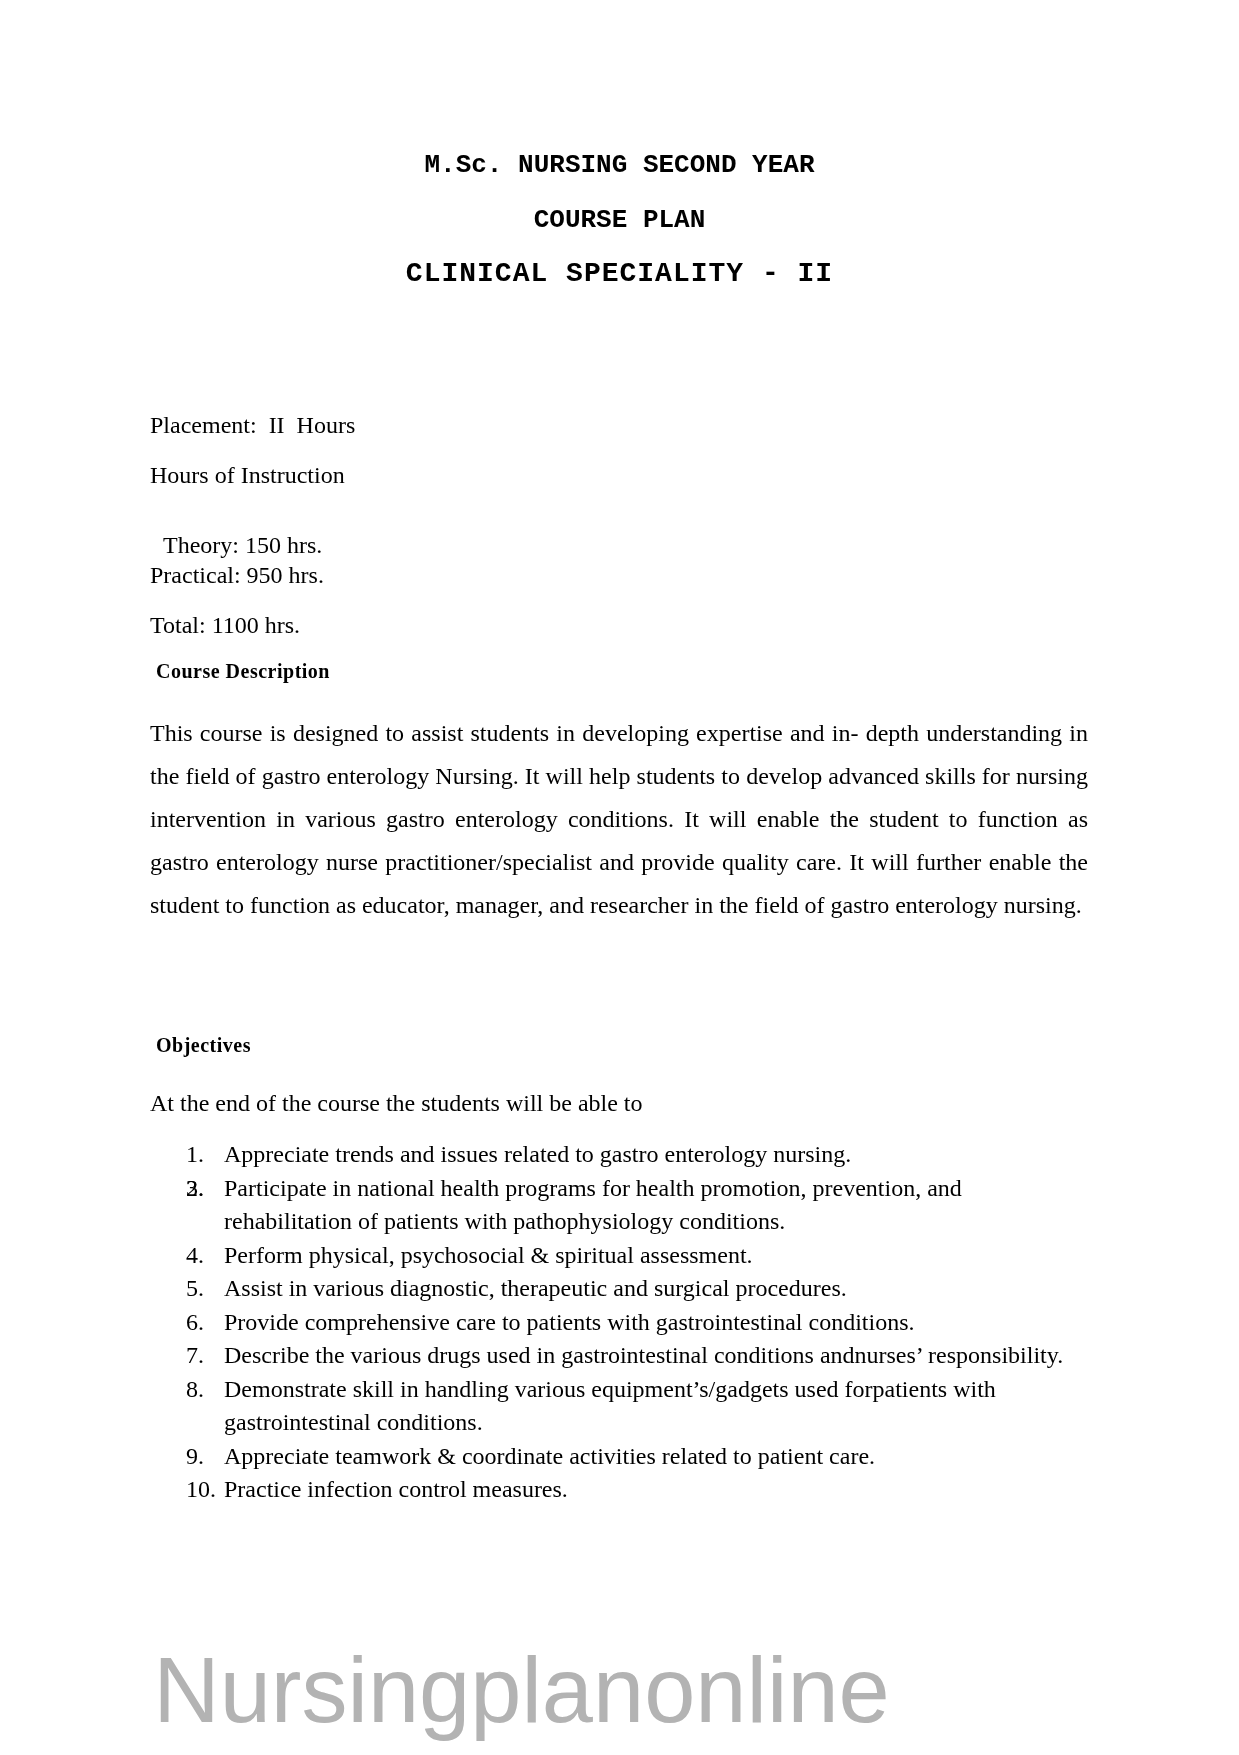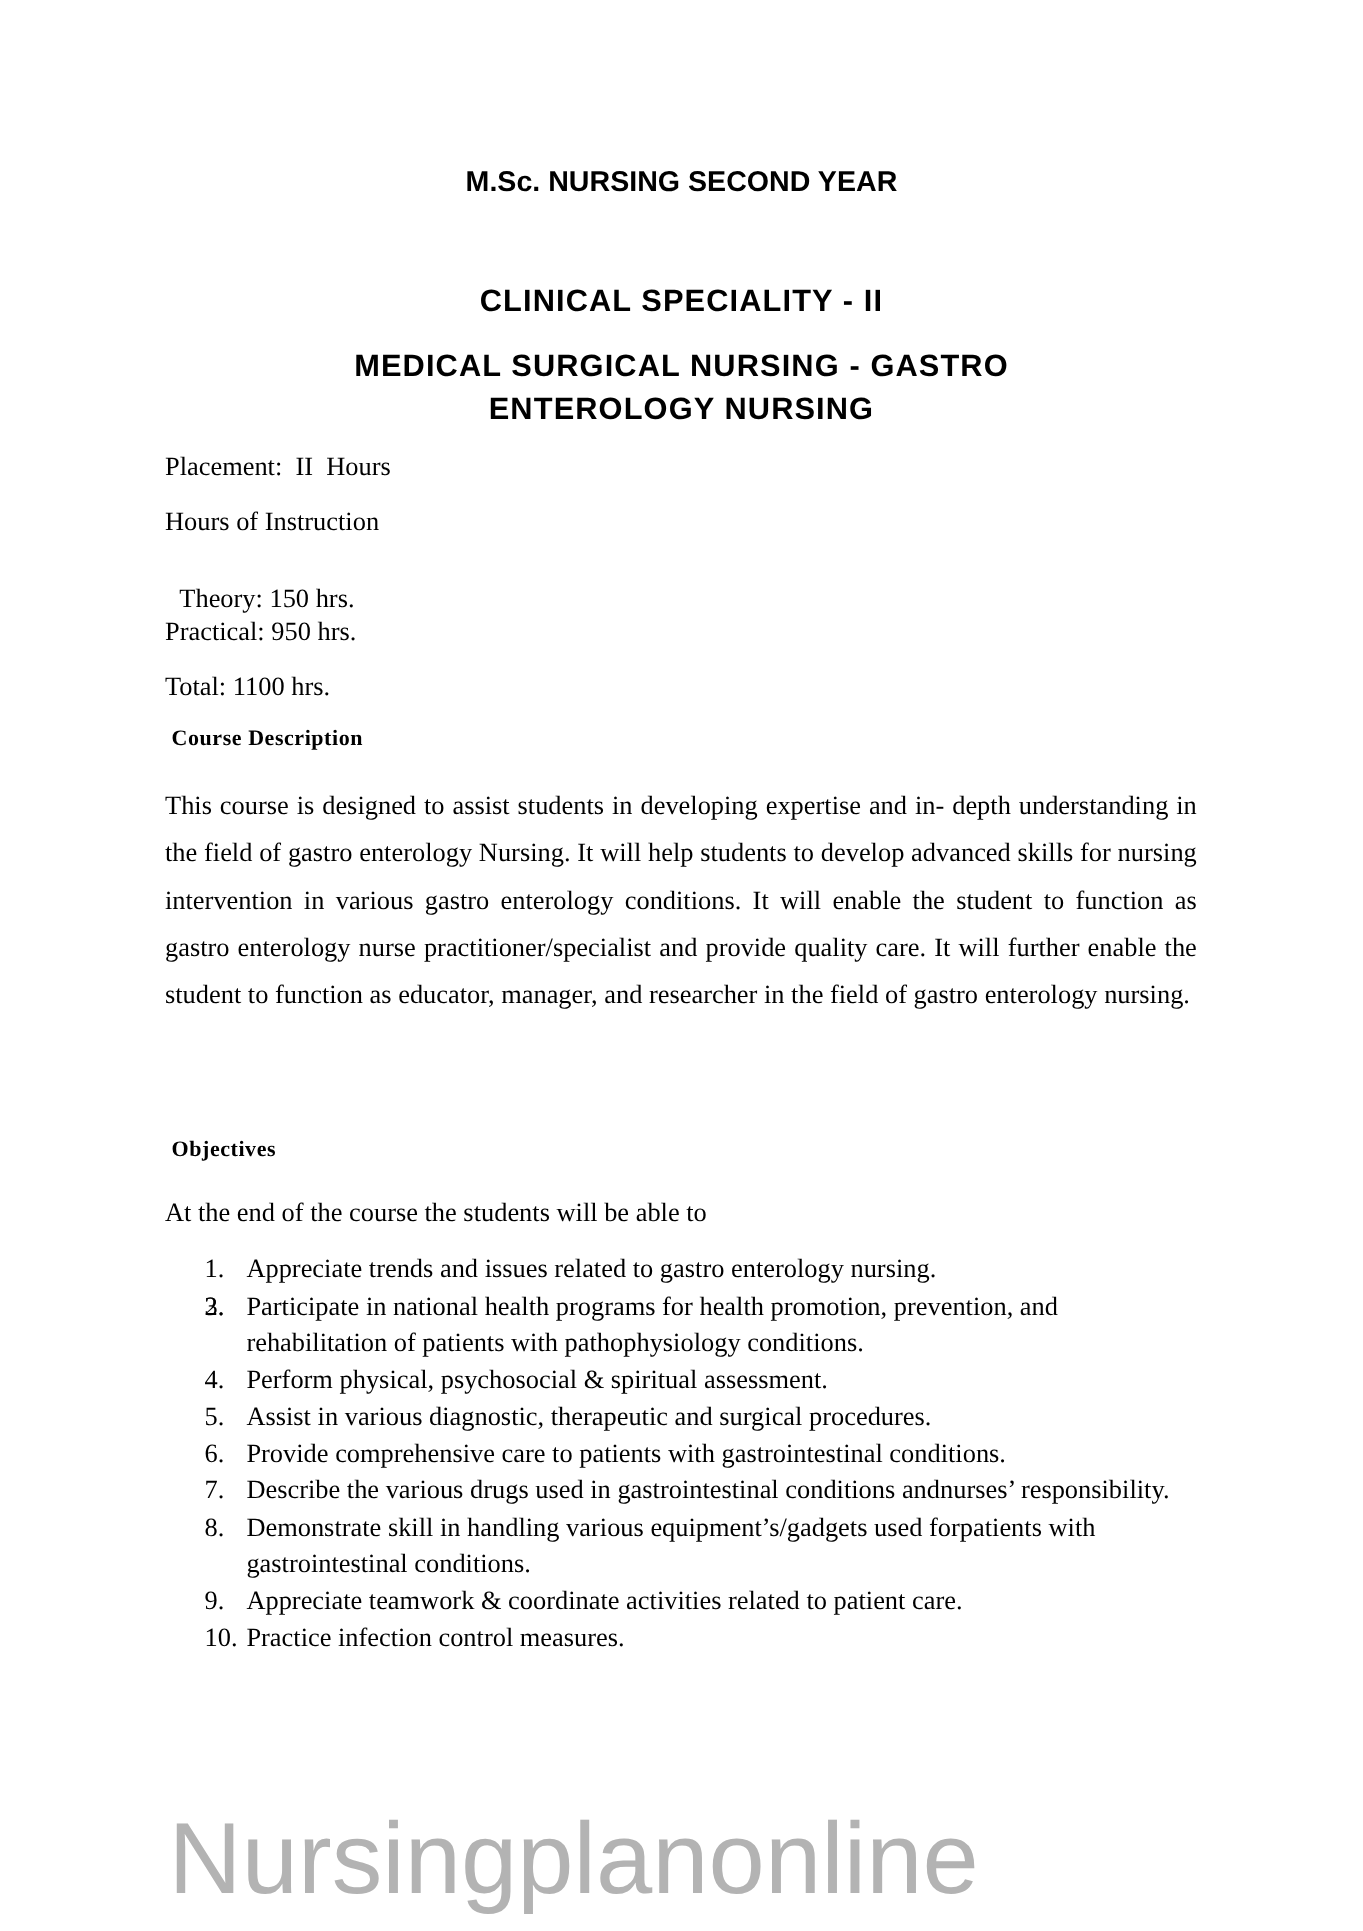--- a/index.html
+++ b/index.html
@@ -21,21 +21,21 @@
       top: 0;
       width: 1239px;
       height: 1755px;
     }
     .title {
       position: absolute;
       left: 0;
       width: 1239px;
       text-align: center;
       font-weight: bold;
-      font-family: Liberation Sans, sans-serif;
+      font-family: Liberation Mono, monospace;
       letter-spacing: 0px;
     }
     .t1 { top: 150px; font-size: 26px; }
     .t2 { top: 205px; font-size: 26px; }
     .t3 { top: 258px; font-size: 28px; letter-spacing: 1px; }
     .t4 { top: 313px; font-size: 28px; letter-spacing: 1px; line-height: 39px; }
 
     .meta-line {
       position: absolute;
       left: 150px;
@@ -108,25 +108,22 @@
       color: #b3b3b3;
       letter-spacing: 0px;
     }
   </style>
 </head>
 <body>
 
 <div class="page">
 
   <div class="title t1">M.Sc. NURSING SECOND YEAR</div>
+  <div class="title t2">COURSE PLAN</div>
   <div class="title t3">CLINICAL SPECIALITY -  II</div>
-  <div class="title t4">
-    <div>MEDICAL SURGICAL NURSING - GASTRO</div>
-    <div>ENTEROLOGY NURSING</div>
-  </div>
 
   <div class="meta-line m1">Placement:  II  Hours</div>
   <div class="meta-line m2">Hours of Instruction</div>
   <div class="meta-line m3">Theory: 150 hrs.</div>
   <div class="meta-line m4">Practical: 950 hrs.</div>
   <div class="meta-line m5">Total: 1100 hrs.</div>
 
   <div class="section-heading h-desc">Course Description</div>
   <p class="description">This course is designed to assist students in developing expertise and in- depth understanding in the field of gastro enterology Nursing. It will help students to develop advanced skills for nursing intervention in various gastro enterology conditions. It will enable the student to function as gastro enterology nurse practitioner/specialist and provide quality care. It will further enable the student to function as educator, manager, and researcher in the field of gastro enterology nursing.</p>
 

